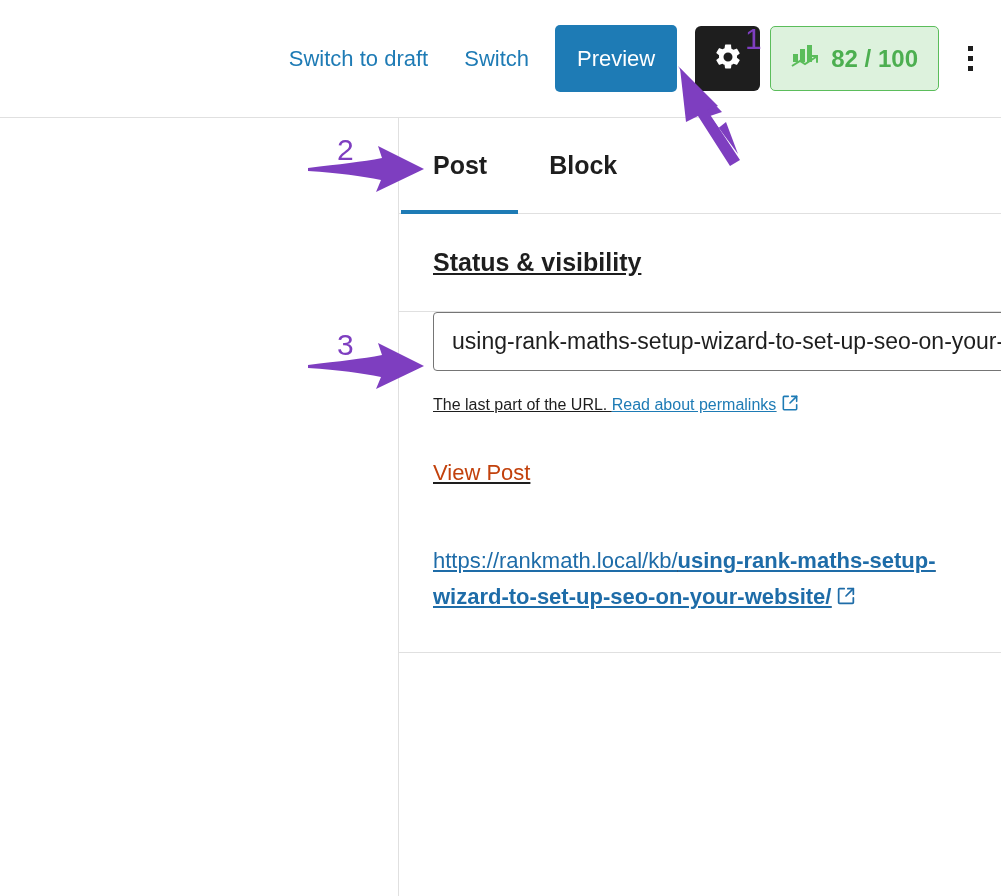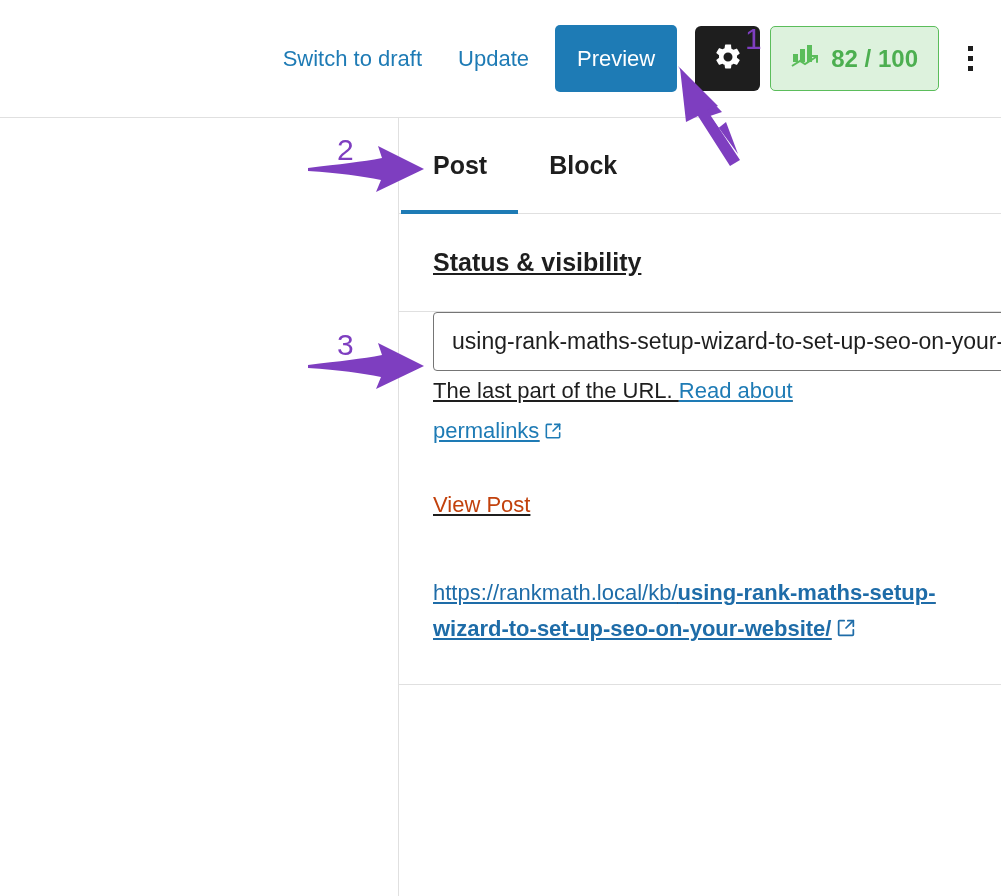--- a/index.html
+++ b/index.html
@@ -195,23 +195,24 @@
     border: 1px solid #757575;
     border-radius: 4px;
     padding: 0 18px;
     font-size: 23px;
     color: #1e1e1e;
     font-family: "Liberation Sans", sans-serif;
     background: #ffffff;
     outline: none;
   }
   .help-text {
-    font-size: 22px;
-    line-height: 40px;
-    color: #1e1e1e;
+    font-size: 16px;
+    line-height: 28px;
+    color: #1e1e1e;
+    margin-top: 20px;
     max-width: 470px;
   }
   .help-text a {
     color: #1e7bb5;
     text-decoration: underline;
   }
   .view-post-label {
     font-size: 22px;
     color: #c2410c;
     margin-top: 38px;
@@ -242,21 +243,21 @@
     pointer-events: none;
   }
 </style>
 </head>
 <body>
 
 <div class="topbar">
 
   <button class="tb-link first">Switch to draft</button>
 
-  <button class="tb-link">Update</button>
+  <button class="tb-link">Switch</button>
 
   <button class="update-btn">Preview</button>
 
   <button class="gear-btn">
     <span>
       <svg width="30" height="30" viewBox="0 0 24 24" fill="#ffffff" aria-hidden="true">
         <path d="M19.14 12.94a7.07 7.07 0 0 0 .06-.94 7.07 7.07 0 0 0-.06-.94l2.03-1.58a.48.48 0 0 0 .12-.61l-1.92-3.32a.48.48 0 0 0-.59-.22l-2.39.96a7.03 7.03 0 0 0-1.62-.94l-.36-2.54A.48.48 0 0 0 13.93 2h-3.84a.48.48 0 0 0-.48.41l-.36 2.54c-.59.24-1.13.56-1.62.94l-2.39-.96a.48.48 0 0 0-.59.22L2.73 8.47a.48.48 0 0 0 .12.61l2.03 1.58c-.04.31-.06.63-.06.94 0 .31.02.63.06.94l-2.03 1.58a.48.48 0 0 0-.12.61l1.92 3.32c.12.22.38.3.59.22l2.39-.96c.5.38 1.03.7 1.62.94l.36 2.54c.04.24.24.41.48.41h3.84c.24 0 .44-.17.48-.41l.36-2.54c.59-.24 1.12-.56 1.62-.94l2.39.96c.22.08.47 0 .59-.22l1.92-3.32a.48.48 0 0 0-.12-.61l-2.03-1.58ZM12 15.6A3.6 3.6 0 1 1 12 8.4a3.6 3.6 0 0 1 0 7.2Z"></path>
       </svg>
     </span>
   </button>

